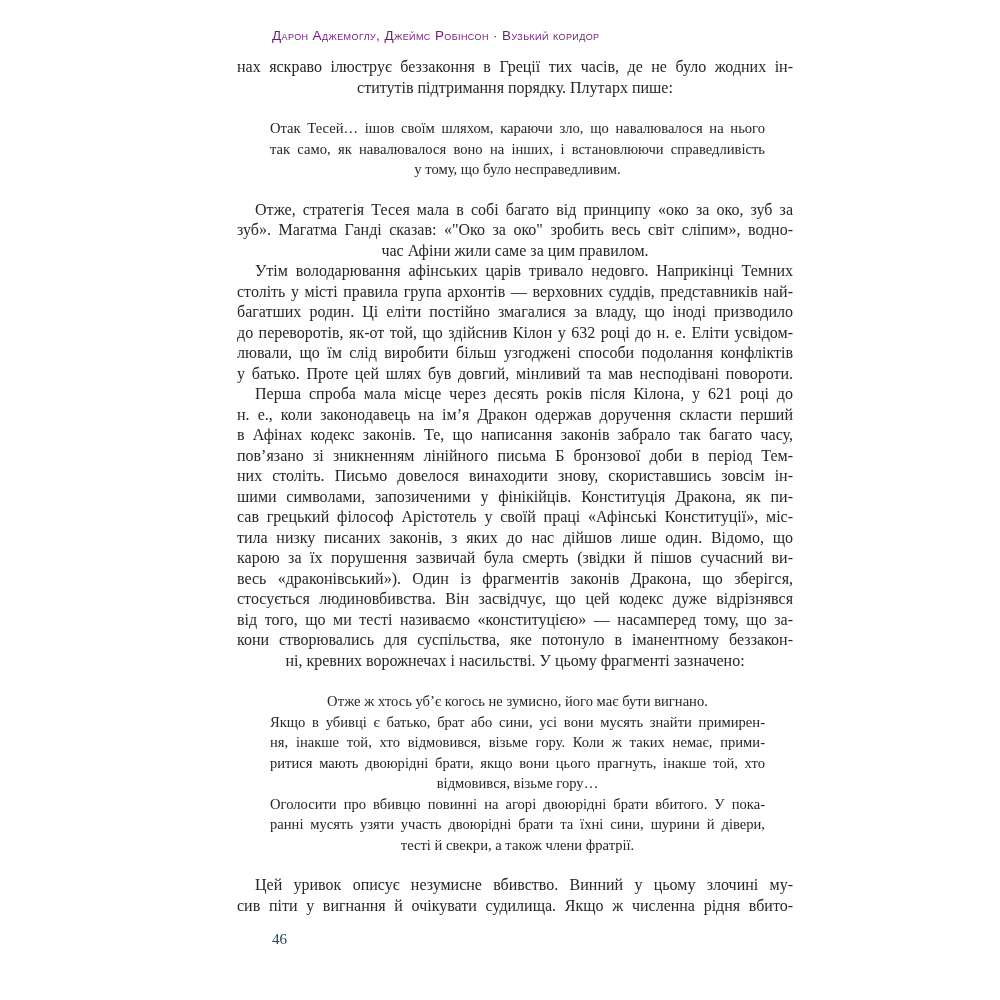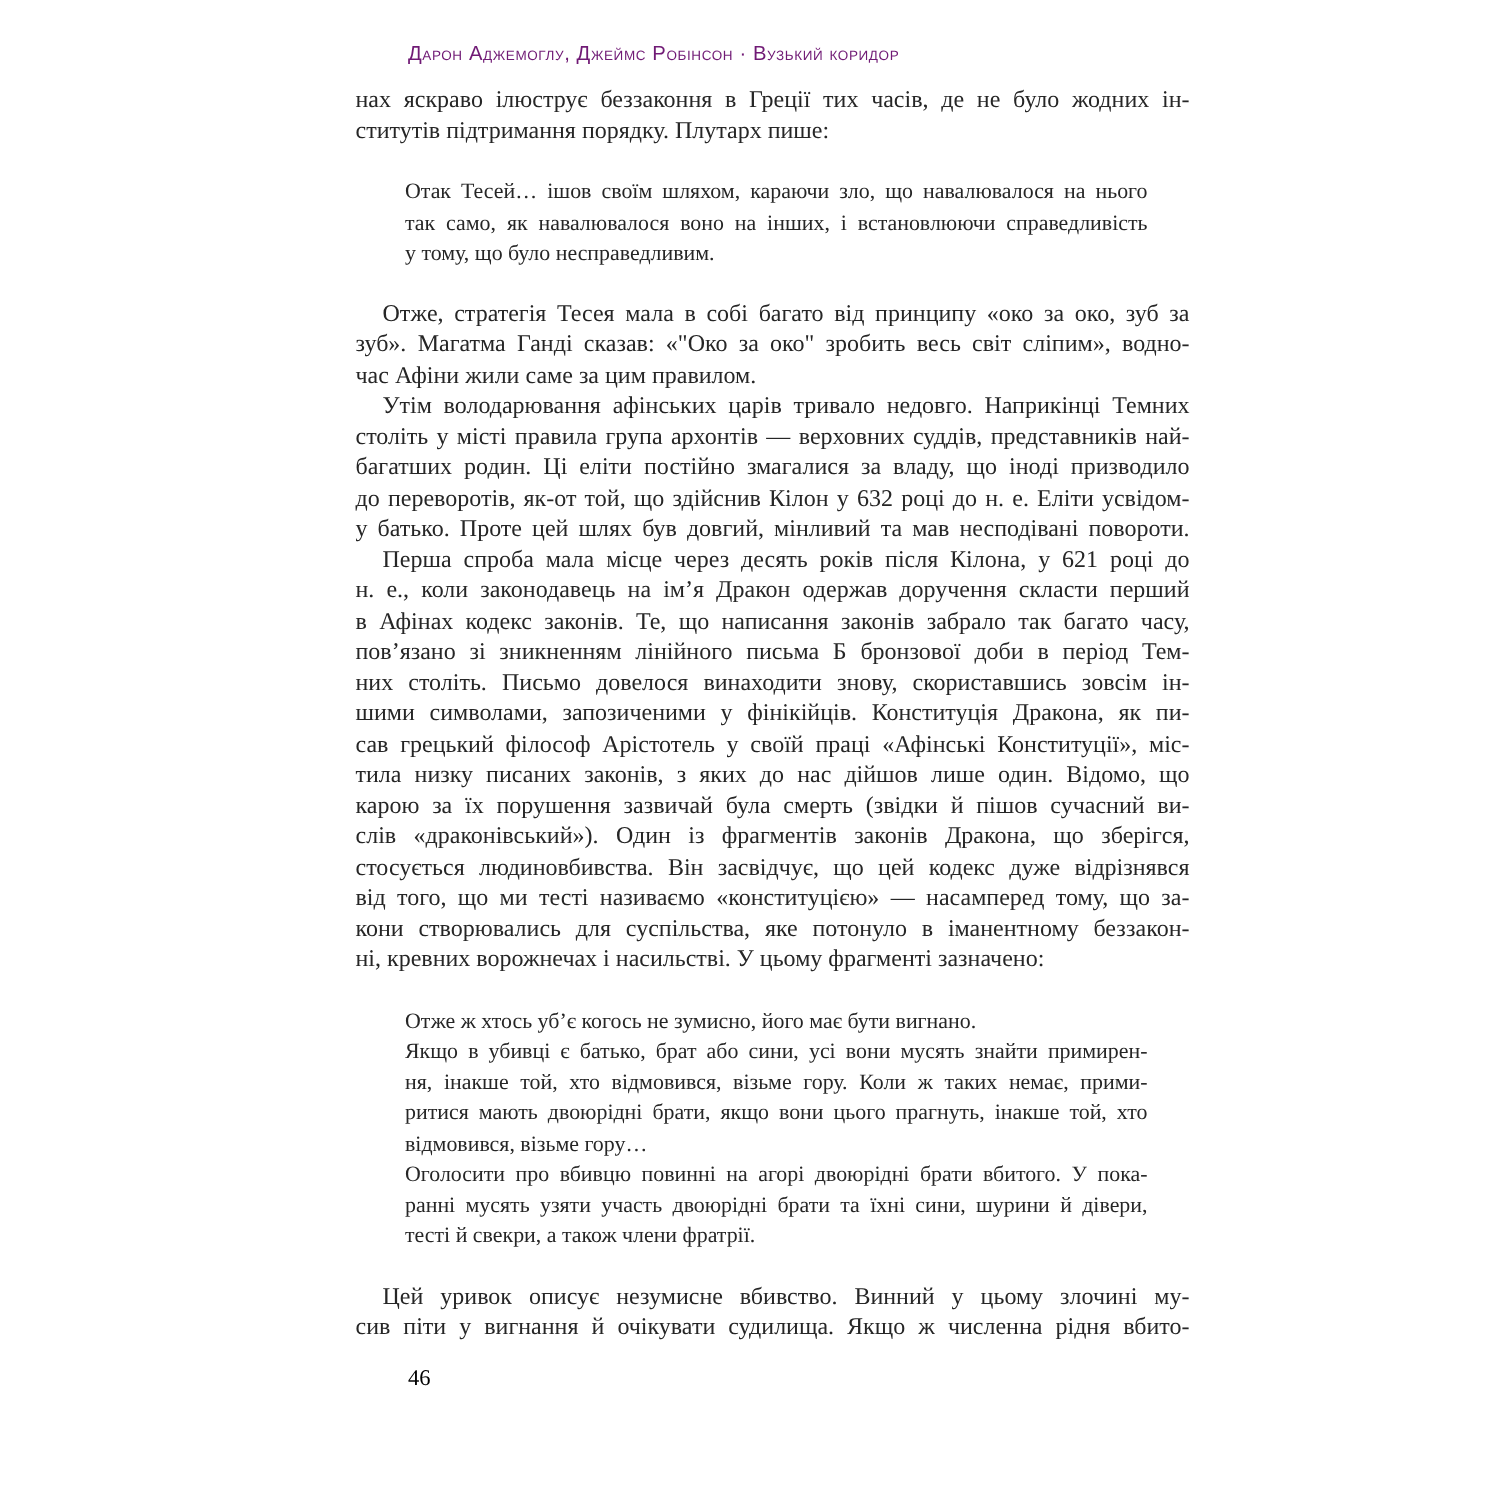--- a/index.html
+++ b/index.html
@@ -25,32 +25,32 @@
     font-size: 13.5px;
     letter-spacing: 0.4px;
     color: #701a75;
   }
   .page-body {
     margin-top: 14px;
     font-size: 16px;
     line-height: 20.5px;
   }
   .para { margin: 0; }
-  .line { text-align: left; hyphens: none; }
+  .line { text-align: center; hyphens: none; }
   .line.j { text-align: justify; text-align-last: justify; }
   .line.first { text-indent: 18px; }
   .quote {
     margin: 20px 28px 20px 33px;
     font-size: 14.6px;
     line-height: 20.5px;
   }
   .page-number {
     margin: 15px 0 0 35px;
     font-size: 15px;
-    color: #000000;
+    color: #0c4a6e;
   }
 </style>
 </head>
 <body>
 
 <div class="page">
   <div class="running-header">Дарон Аджемоглу, Джеймс Робінсон · Вузький коридор</div>
 
   <div class="page-body">
       <div class="para">
@@ -65,33 +65,34 @@
       <div class="para">
         <div class="line first j">Отже, стратегія Тесея мала в собі багато від принципу «око за око, зуб за</div>
         <div class="line j">зуб». Магатма Ганді сказав: «"Око за око" зробить весь світ сліпим», водно-</div>
         <div class="line">час Афіни жили саме за цим правилом.</div>
       </div>
       <div class="para">
         <div class="line first j">Утім володарювання афінських царів тривало недовго. Наприкінці Темних</div>
         <div class="line j">століть у місті правила група архонтів — верховних суддів, представників най-</div>
         <div class="line j">багатших родин. Ці еліти постійно змагалися за владу, що іноді призводило</div>
         <div class="line j">до переворотів, як-от той, що здійснив Кілон у 632 році до н. е. Еліти усвідом-</div>
+        <div class="line j">лювали, що їм слід виробити більш узгоджені способи подолання конфліктів</div>
         <div class="line j">у батько. Проте цей шлях був довгий, мінливий та мав несподівані повороти.</div>
       </div>
       <div class="para">
         <div class="line first j">Перша спроба мала місце через десять років після Кілона, у 621 році до</div>
         <div class="line j">н. е., коли законодавець на ім’я Дракон одержав доручення скласти перший</div>
         <div class="line j">в Афінах кодекс законів. Те, що написання законів забрало так багато часу,</div>
         <div class="line j">пов’язано зі зникненням лінійного письма Б бронзової доби в період Тем-</div>
         <div class="line j">них століть. Письмо довелося винаходити знову, скориставшись зовсім ін-</div>
         <div class="line j">шими символами, запозиченими у фінікійців. Конституція Дракона, як пи-</div>
         <div class="line j">сав грецький філософ Арістотель у своїй праці «Афінські Конституції», міс-</div>
         <div class="line j">тила низку писаних законів, з яких до нас дійшов лише один. Відомо, що</div>
         <div class="line j">карою за їх порушення зазвичай була смерть (звідки й пішов сучасний ви-</div>
-        <div class="line j">слів «драконівський»). Один із фрагментів законів Дракона, що зберігся,</div>
+        <div class="line j">весь «драконівський»). Один із фрагментів законів Дракона, що зберігся,</div>
         <div class="line j">стосується людиновбивства. Він засвідчує, що цей кодекс дуже відрізнявся</div>
         <div class="line j">від того, що ми тесті називаємо «конституцією» — насамперед тому, що за-</div>
         <div class="line j">кони створювались для суспільства, яке потонуло в іманентному беззакон-</div>
         <div class="line">ні, кревних ворожнечах і насильстві. У цьому фрагменті зазначено:</div>
       </div>
       <div class="quote">
         <div class="line">Отже ж хтось уб’є когось не зумисно, його має бути вигнано.</div>
         <div class="line j">Якщо в убивці є батько, брат або сини, усі вони мусять знайти примирен-</div>
         <div class="line j">ня, інакше той, хто відмовився, візьме гору. Коли ж таких немає, прими-</div>
         <div class="line j">ритися мають двоюрідні брати, якщо вони цього прагнуть, інакше той, хто</div>

